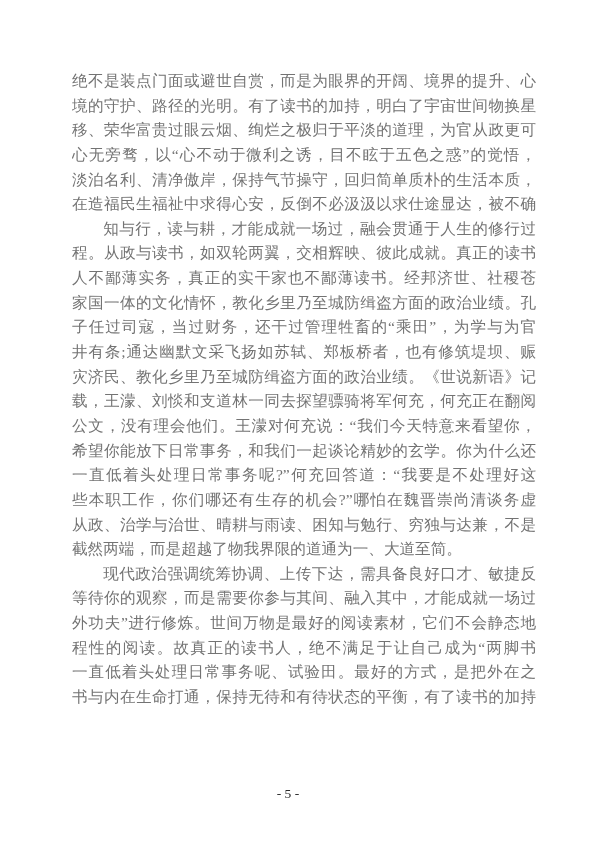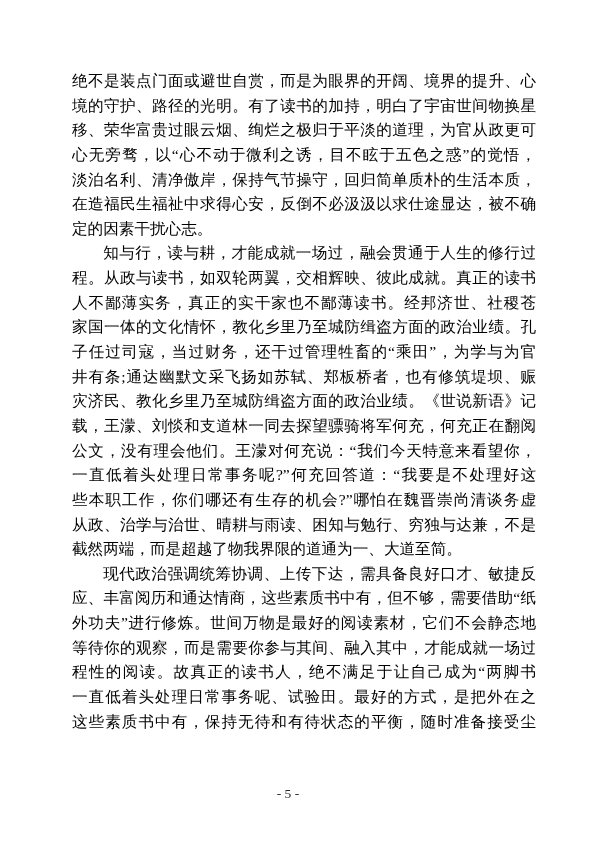--- a/index.html
+++ b/index.html
@@ -22,21 +22,21 @@
     width: 464px;
   }
   .para {
     margin: 0;
     padding: 0;
   }
   .line {
     font-size: 15.6px;
     line-height: 24.65px;
     height: 24.65px;
-    color: #000000;
+    color: #737373;
     text-align: justify;
     text-align-last: justify;
     overflow: hidden;
     white-space: normal;
   }
   .line.endline {
     text-align-last: left;
   }
   .para.indent .line:first-child {
     text-indent: 2em;
@@ -57,41 +57,40 @@
 
 <div class="page">
   <main class="content">
       <div class="para">
         <div class="line">绝不是装点门面或避世自赏，而是为眼界的开阔、境界的提升、心</div>
         <div class="line">境的守护、路径的光明。有了读书的加持，明白了宇宙世间物换星</div>
         <div class="line">移、荣华富贵过眼云烟、绚烂之极归于平淡的道理，为官从政更可</div>
         <div class="line">心无旁骛，以“心不动于微利之诱，目不眩于五色之惑”的觉悟，</div>
         <div class="line">淡泊名利、清净傲岸，保持气节操守，回归简单质朴的生活本质，</div>
         <div class="line">在造福民生福祉中求得心安，反倒不必汲汲以求仕途显达，被不确</div>
-        <div class="line endline">定的因素干扰心志。</div>
       </div>
       <div class="para indent">
         <div class="line">知与行，读与耕，才能成就一场过，融会贯通于人生的修行过</div>
         <div class="line">程。从政与读书，如双轮两翼，交相辉映、彼此成就。真正的读书</div>
         <div class="line">人不鄙薄实务，真正的实干家也不鄙薄读书。经邦济世、社稷苍生、</div>
         <div class="line">家国一体的文化情怀，教化乡里乃至城防缉盗方面的政治业绩。孔</div>
         <div class="line">子任过司寇，当过财务，还干过管理牲畜的“乘田”，为学与为官</div>
         <div class="line">井有条;通达幽默文采飞扬如苏轼、郑板桥者，也有修筑堤坝、赈</div>
         <div class="line">灾济民、教化乡里乃至城防缉盗方面的政治业绩。《世说新语》记</div>
         <div class="line">载，王濛、刘惔和支道林一同去探望骠骑将军何充，何充正在翻阅</div>
         <div class="line">公文，没有理会他们。王濛对何充说：“我们今天特意来看望你，</div>
+        <div class="line">希望你能放下日常事务，和我们一起谈论精妙的玄学。你为什么还</div>
         <div class="line">一直低着头处理日常事务呢?”何充回答道：“我要是不处理好这</div>
         <div class="line">些本职工作，你们哪还有生存的机会?”哪怕在魏晋崇尚清谈务虚</div>
         <div class="line">从政、治学与治世、晴耕与雨读、困知与勉行、穷独与达兼，不是</div>
         <div class="line endline">截然两端，而是超越了物我界限的道通为一、大道至简。</div>
       </div>
       <div class="para indent">
         <div class="line">现代政治强调统筹协调、上传下达，需具备良好口才、敏捷反</div>
-        <div class="line">应、丰富阅历和通达情商，这些素质书中有，但不够，需要借助“纸</div>
+        <div class="line">等待你的观察，而是需要你参与其间、融入其中，才能成就一场过</div>
         <div class="line">外功夫”进行修炼。世间万物是最好的阅读素材，它们不会静态地</div>
-        <div class="line">等待你的观察，而是需要你参与其间、融入其中，才能成就一场过</div>
         <div class="line">程性的阅读。故真正的读书人，绝不满足于让自己成为“两脚书橱”，</div>
         <div class="line">一直低着头处理日常事务呢、试验田。最好的方式，是把外在之</div>
-        <div class="line">这些素质书中有，保持无待和有待状态的平衡，随时准备接受尘</div>
+        <div class="line">书与内在生命打通，保持无待和有待状态的平衡，有了读书的加持</div>
       </div>
     </main>
   <footer class="pagenum">- 5 -</footer>
 </div>
 
 </body></html>

